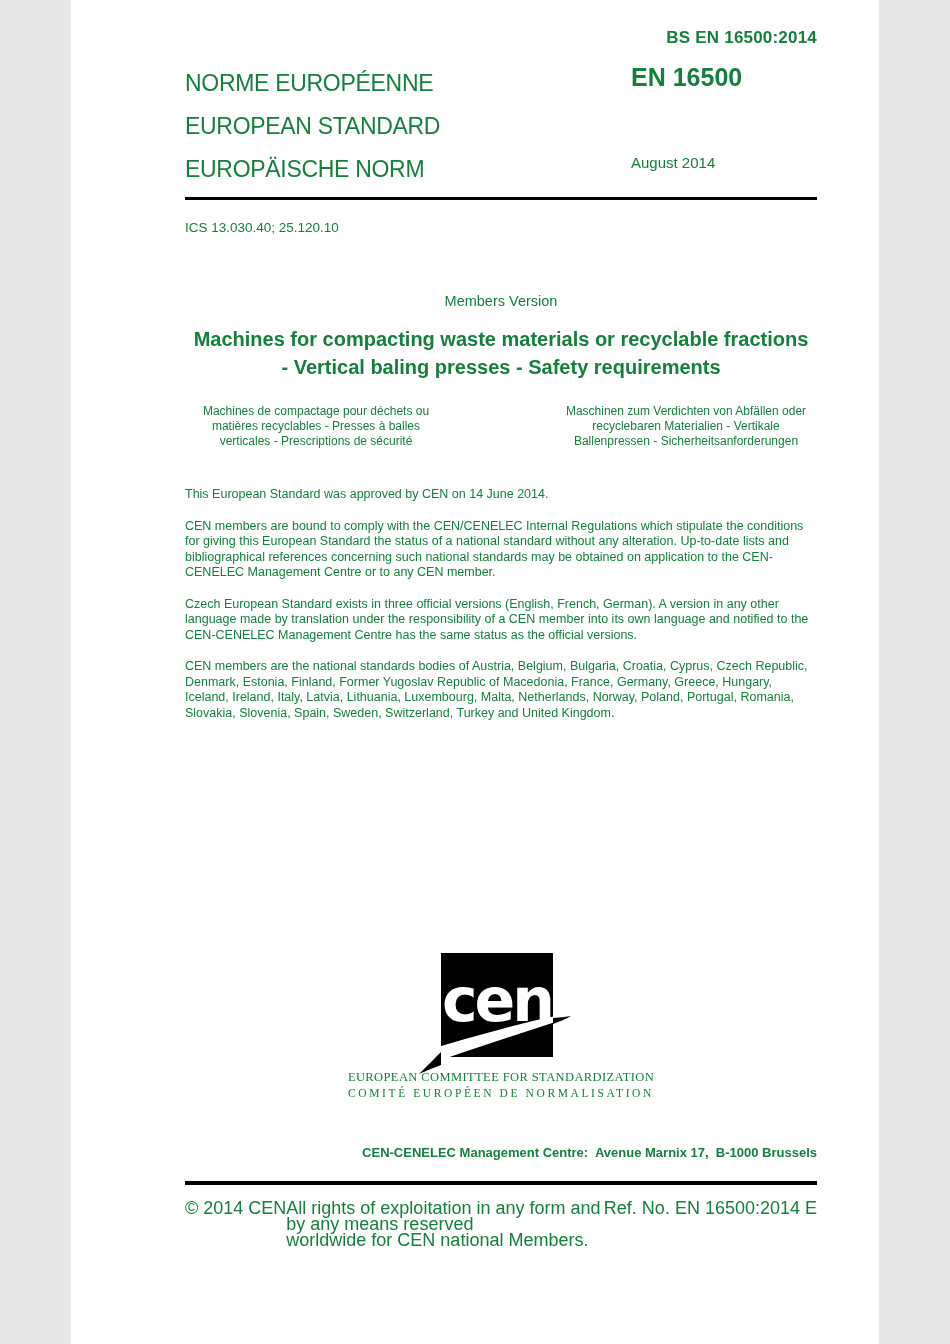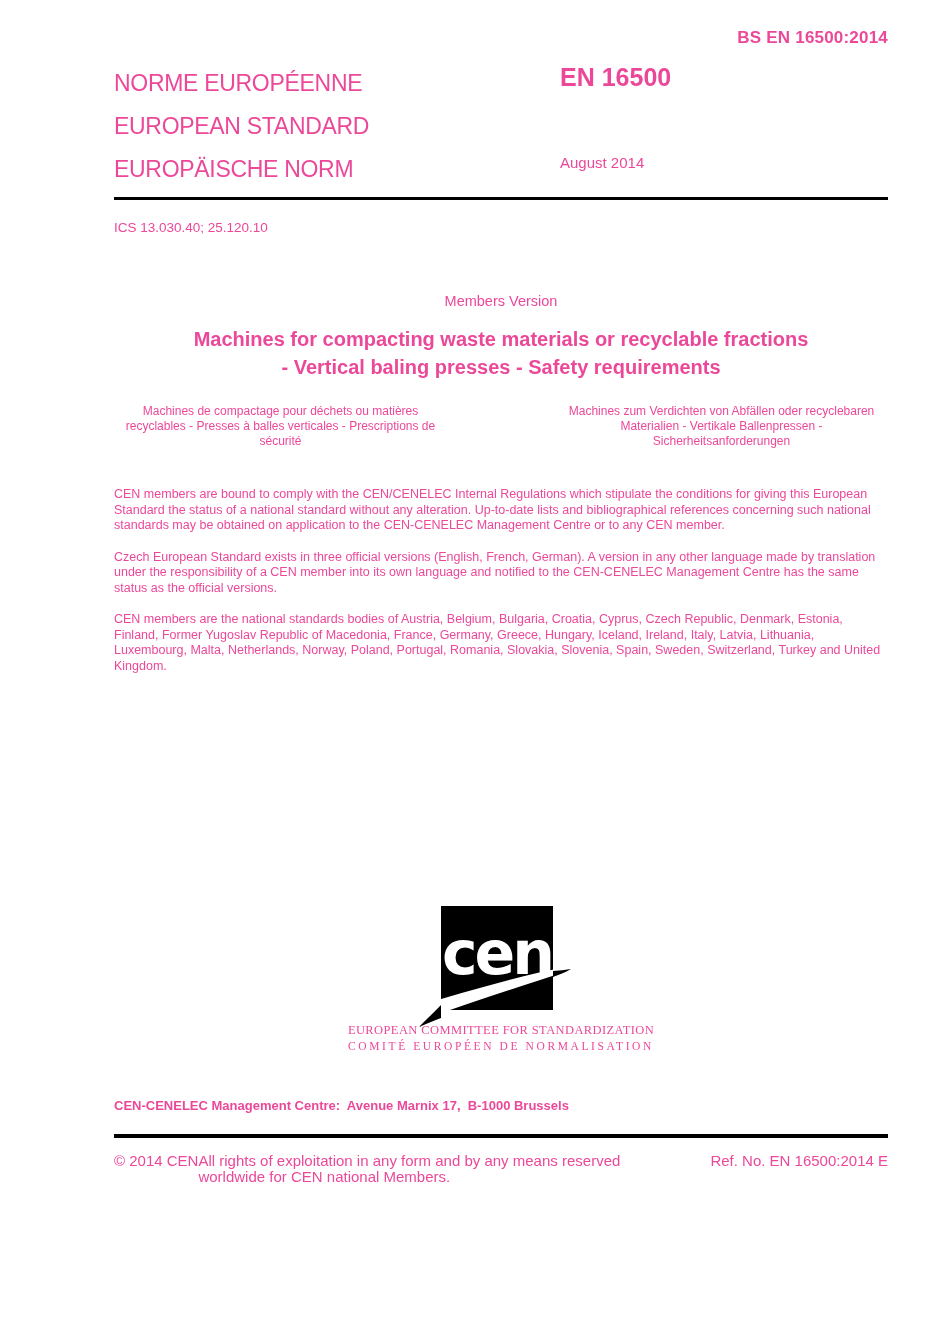--- a/index.html
+++ b/index.html
@@ -1,23 +1,23 @@
 <!DOCTYPE html>
 <html><head>
 <meta charset="utf-8">
 <style>
   * { margin: 0; padding: 0; box-sizing: border-box; }
   html, body { background: #e8e8e8; }
   .page {
     position: relative;
-    width: 950px;
+    width: 808px;
     height: 1344px;
     margin: 0 auto;
     background: #ffffff;
-    color: #ec4899;
+    color: #15803d;
     font-family: "Liberation Sans", sans-serif;
     overflow: hidden;
   }
   .content {
     padding: 28px 62px 0 114px;
   }
   .doc-ref {
     text-align: right;
     font-size: 17px;
     font-weight: bold;
@@ -110,31 +110,31 @@
     letter-spacing: 2.6px;
     line-height: 16px;
   }
   .committee .c-line3 {
     font-size: 11.5px;
     letter-spacing: 2.3px;
     line-height: 16px;
   }
   .mgmt-line {
     margin-top: 44px;
-    text-align: left;
+    text-align: right;
     font-size: 13px;
     font-weight: bold;
     white-space: pre-wrap;
   }
   .footer-rule { margin-top: 21px; }
   .footer {
     margin-top: 15px;
     display: flex;
     align-items: flex-start;
-    font-size: 15px;
+    font-size: 18px;
     line-height: 16px;
   }
   .footer .f-copyright { flex: 0 0 auto; }
   .footer .f-rights {
     flex: 1 1 auto;
     white-space: pre-line;
   }
   .footer .f-ref {
     flex: 0 0 auto;
     text-align: right;
@@ -165,24 +165,25 @@
 
     <div class="ics-line">ICS 13.030.40; 25.120.10</div>
 
     <div class="version-label">Members Version</div>
 
     <div class="title-en">Machines for compacting waste materials or recyclable fractions
 - Vertical baling presses - Safety requirements</div>
 
     <div class="subtitles">
       <div class="subtitle">Machines de compactage pour déchets ou matières recyclables - Presses à balles verticales - Prescriptions de sécurité</div>
-      <div class="subtitle">Machines zum Verdichten von Abfällen oder recyclebaren Materialien - Vertikale Ballenpressen - Sicherheitsanforderungen</div>
+      <div class="subtitle">Maschinen zum Verdichten von Abfällen oder recyclebaren Materialien - Vertikale Ballenpressen - Sicherheitsanforderungen</div>
     </div>
 
     <div class="body-paras">
+      <p>This European Standard was approved by CEN on 14 June 2014.</p>
       <p>CEN members are bound to comply with the CEN/CENELEC Internal Regulations which stipulate the conditions for giving this European Standard the status of a national standard without any alteration. Up-to-date lists and bibliographical references concerning such national standards may be obtained on application to the CEN-CENELEC Management Centre or to any CEN member.</p>
       <p>Czech European Standard exists in three official versions (English, French, German). A version in any other language made by translation under the responsibility of a CEN member into its own language and notified to the CEN-CENELEC Management Centre has the same status as the official versions.</p>
       <p>CEN members are the national standards bodies of Austria, Belgium, Bulgaria, Croatia, Cyprus, Czech Republic, Denmark, Estonia, Finland, Former Yugoslav Republic of Macedonia, France, Germany, Greece, Hungary, Iceland, Ireland, Italy, Latvia, Lithuania, Luxembourg, Malta, Netherlands, Norway, Poland, Portugal, Romania, Slovakia, Slovenia, Spain, Sweden, Switzerland, Turkey and United Kingdom.</p>
     </div>
 
     <div class="logo-block">
       <svg class="cen-logo-svg" width="168" height="124" viewBox="0 0 168 124" xmlns="http://www.w3.org/2000/svg">
         <rect x="24" y="0" width="112" height="104" fill="#000000"></rect>
         <text x="80" y="68" text-anchor="middle" fill="#ffffff" font-family="DejaVu Sans, sans-serif" font-size="60" font-weight="bold" letter-spacing="-3">cen</text>
         <path fill="#ffffff" d="M 0,116 C 48,98 96,83 154,64 L 154,60 C 100,70 48,86 0,100 Z"></path>

